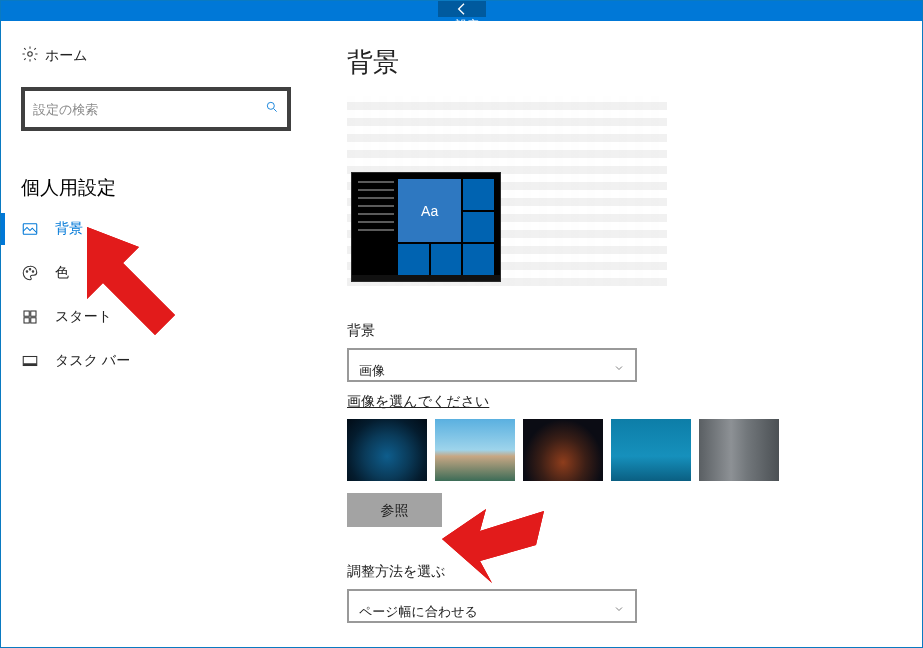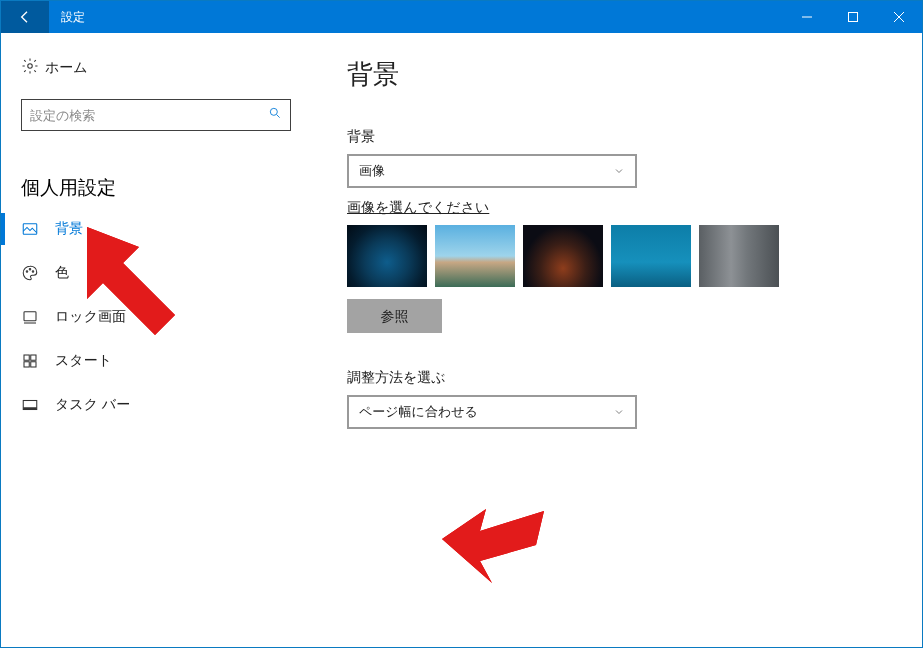--- a/index.html
+++ b/index.html
@@ -1,32 +1,32 @@
 <!DOCTYPE html>
 <html><head>
 <meta charset="utf-8">
 <style>
   * { box-sizing: border-box; margin: 0; padding: 0; font-family: "Yu Gothic UI", "Segoe UI", Meiryo, sans-serif; }
   body { width: 923px; height: 648px; background: #fff; overflow: hidden; position: relative; border:1px solid #0a7ac1;}
-  .titlebar { height: 32px; background: #0078d7; color: #fff; display: flex; align-items: center; }
+  .titlebar { height: 20px; background: #0078d7; color: #fff; display: flex; align-items: center; flex-direction: column; }
   .back-btn { width: 48px; height: 32px; background: #005a9e; display: flex; align-items: center; justify-content: center; }
   .back-btn svg { width: 16px; height: 16px; stroke: #fff; }
   .title { margin-left: 12px; font-size: 12px; }
   .win-controls { margin-left: auto; display: flex; }
   .win-btn { width: 46px; height: 32px; display: flex; align-items: center; justify-content: center; }
   .win-btn svg { width: 10px; height: 10px; stroke: #fff; fill: none; stroke-width: 1; }
 
   .body { display: flex; height: calc(100% - 32px); }
 
   .sidebar { width: 310px; padding: 18px 0 0 0; }
   .home-row { display: flex; align-items: center; padding: 6px 20px 14px 20px; gap: 6px; }
   .gear svg { width: 18px; height: 18px; stroke: #333; fill: none; stroke-width: 1.4; }
   .home-label { font-size: 14px; color: #222; }
 
-  .search-box { margin: 6px 20px 0 20px; height: 32px; border: 1px solid #404040; display: flex; align-items: center; padding: 0 8px; gap: 16px; }
+  .search-box { margin: 6px 20px 0 20px; height: 44px; border: 4px solid #404040; display: flex; align-items: center; padding: 0 8px; gap: 16px; }
   .search-box input { flex: 1; border: none; outline: none; font-size: 13px; color: #222; background: transparent; }
   .search-box input::placeholder { color: #888; }
   .search-icon svg { width: 14px; height: 14px; stroke: #0078d7; fill:none; stroke-width:1.5;}
 
   .group-header { margin: 44px 0 6px 20px; font-size: 19px; color: #000000; }
 
   .nav-item { display: flex; align-items: center; height: 44px; padding-left: 20px; gap: 16px; font-size: 14px; color: #222; position: relative; cursor: default;}
   .nav-item.selected { color: #0078d7; }
   .nav-item.selected::before { content: ""; position: absolute; left: 0; top: 6px; bottom: 6px; width: 4px; background: #0078d7; }
   .nav-icon { width: 18px; height: 18px; display: inline-flex; align-items: center; justify-content: center; }
@@ -44,21 +44,21 @@
   .mini-left { width:40px; display:flex; flex-direction:column; justify-content:flex-start; padding:4px 2px; gap:6px;}
   .mini-left div{ height:2px; background:#5a5a5a;}
   .mini-tiles { flex:1; display:grid; grid-template-columns: repeat(3,1fr); grid-template-rows: repeat(3,1fr); gap:2px; padding:2px;}
   .tile { background:#0063b1;}
   .tile.big { grid-column: span 2; grid-row: span 2; background:#2e78c1; display:flex; align-items:center; justify-content:center; color:#fff; font-size:14px;}
   .taskbar { position:absolute; left:0; right:0; bottom:0; height:6px; background:#111;}
 
   .section-label { font-size: 14px; color: #222; margin-top: 36px; margin-bottom: 8px; }
   .section-label.tight { margin-top: 11px; text-decoration: underline; }
 
-  .select { width: 290px; height: 34px; border: 2px solid #999; display: flex; align-items: center; padding: 12px 10px; font-size: 13px; color: #222; justify-content: space-between; background:#fff;}
+  .select { width: 290px; height: 34px; border: 2px solid #999; display: flex; align-items: flex-start; padding: 12px 10px; font-size: 13px; color: #222; justify-content: space-between; background:#fff;}
   .select svg{ width:12px; height:12px; stroke:#555; fill:none; stroke-width:1.5;}
 
   .thumbs { display: flex; gap: 8px; }
   .thumb { width: 80px; height: 62px; background:#333; }
   .thumb.t1 { background: radial-gradient(circle at 50% 60%, #0e5d8c 0%, #0a3b5a 40%, #041c2e 70%, #010b15 100%);} 
   .thumb.t2 { background: linear-gradient(180deg,#5ab0e0 0%, #9ed4eb 50%, #c7a784 60%, #3c6c57 100%);} 
   .thumb.t3 { background: radial-gradient(ellipse at 50% 70%, #8e3d1c 0%, #3a1e16 40%, #0b0c14 70%);} 
   .thumb.t4 { background: linear-gradient(180deg,#0d7ea8 0%, #1690bc 60%, #0a5f82 100%);} 
   .thumb.t5 { background: linear-gradient(90deg,#5a5f63 0%, #8d9195 40%, #72777b 60%, #4b5054 100%);} 
 
@@ -136,29 +136,20 @@
             <circle cx="8" cy="10" r="1"></circle>
             <circle cx="12" cy="7" r="1"></circle>
             <circle cx="16" cy="10" r="1"></circle>
           </svg>
         </span>
       <span>色</span>
     </div>
     <div class="nav-item">
       <span class="nav-icon">
           <svg viewBox="0 0 24 24">
-            <rect x="4" y="5" width="16" height="12" rx="1"></rect>
-            <path d="M4 20h16"></path>
-          </svg>
-        </span>
-      <span>ロック画面</span>
-    </div>
-    <div class="nav-item">
-      <span class="nav-icon">
-          <svg viewBox="0 0 24 24">
             <rect x="4" y="4" width="7" height="7"></rect>
             <rect x="13" y="4" width="7" height="7"></rect>
             <rect x="4" y="13" width="7" height="7"></rect>
             <rect x="13" y="13" width="7" height="7"></rect>
           </svg>
         </span>
       <span>スタート</span>
     </div>
     <div class="nav-item">
       <span class="nav-icon">
@@ -167,20 +158,45 @@
             <rect x="3" y="15" width="18" height="3" fill="#333" stroke="none"></rect>
           </svg>
         </span>
       <span>タスク バー</span>
     </div>
   </div>
 
   <div class="main">
     <div class="page-title">背景</div>
 
+    <div class="preview">
+      <div class="preview-sky pixelate"></div>
+      <div class="mini-desktop">
+        <div class="mini-start">
+          <div class="mini-left">
+              <div></div>
+              <div></div>
+              <div></div>
+              <div></div>
+              <div></div>
+              <div></div>
+              <div></div>
+            </div>
+          <div class="mini-tiles">
+            <div class="tile big">Aa</div>
+            <div class="tile"></div>
+              <div class="tile"></div>
+              <div class="tile"></div>
+              <div class="tile"></div>
+              <div class="tile"></div>
+          </div>
+        </div>
+        <div class="taskbar"></div>
+      </div>
+    </div>
 
     <div class="section-label">背景</div>
     <div class="select">
       <span>画像</span>
       <svg viewBox="0 0 24 24">
           <path d="M6 9l6 6 6-6"></path>
         </svg>
     </div>
 
     <div class="section-label tight">画像を選んでください</div>

